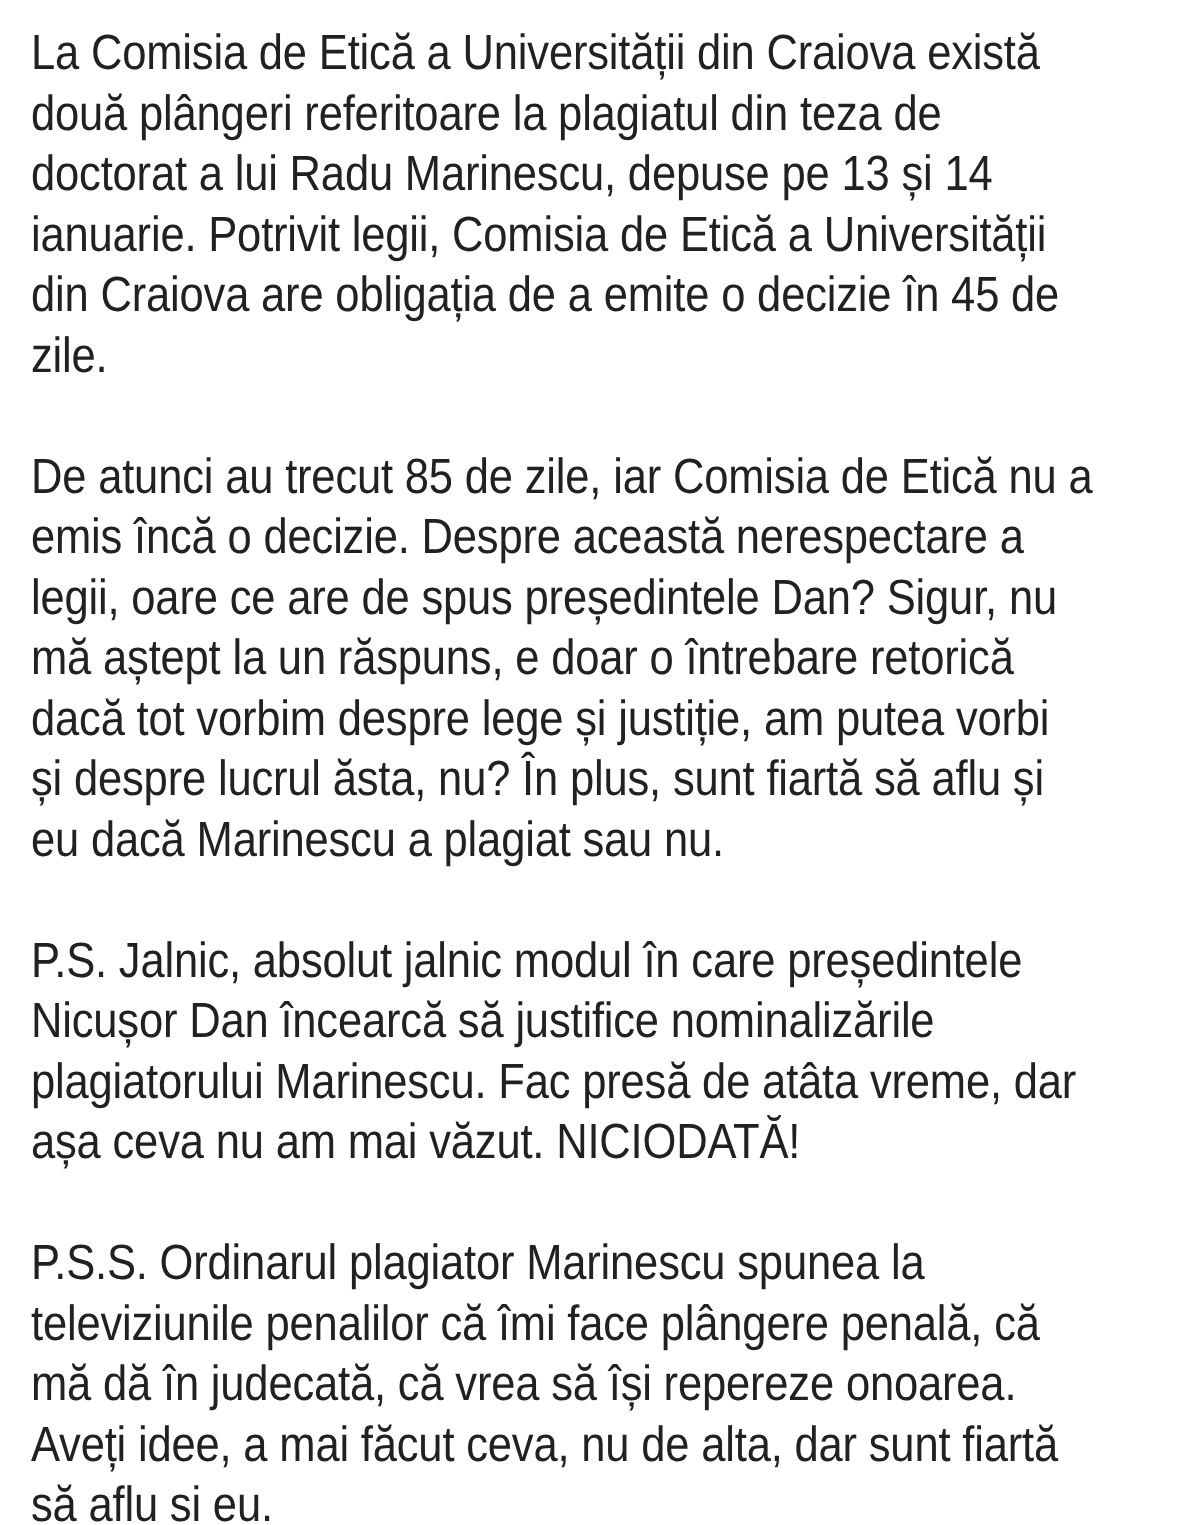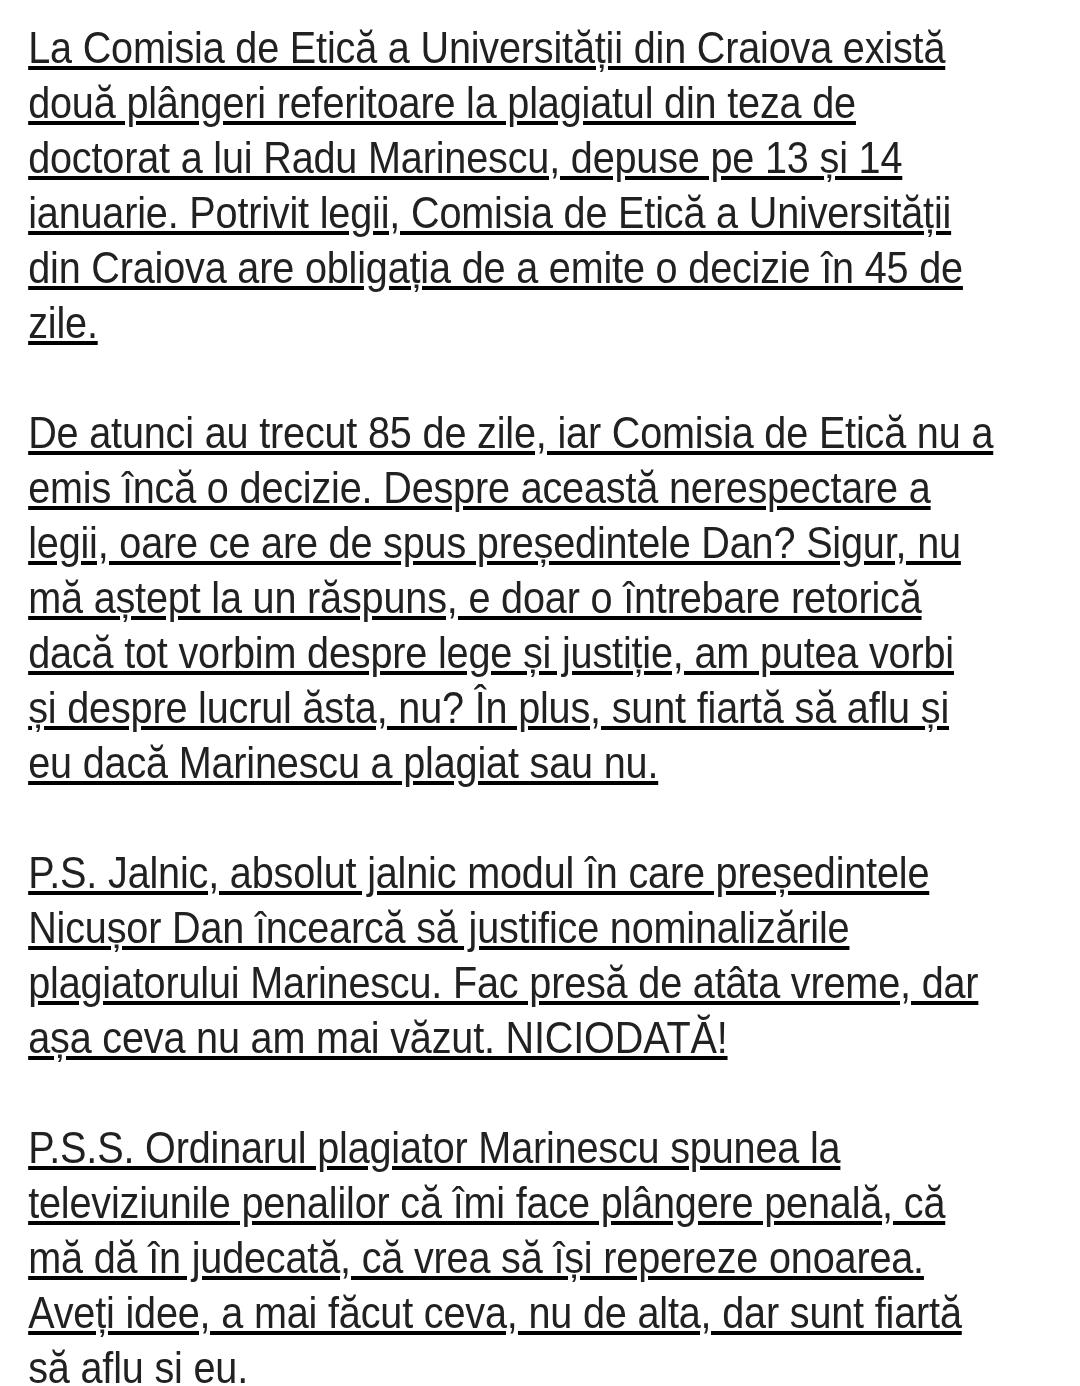--- a/index.html
+++ b/index.html
@@ -6,21 +6,20 @@
     margin: 0;
     padding: 0;
     background: #ffffff;
     overflow-x: hidden;
   }
   .viewport {
     width: 1080px;
     height: 1386px;
     overflow: hidden;
     background: #ffffff;
-    text-decoration: underline;
   }
   
   .article {
     width: 1227px;
     transform: scaleX(0.88);
     transform-origin: 0 0;
     padding: 20px 30px 0 32px;
     box-sizing: border-box;
     font-family: "Liberation Sans", "DejaVu Sans", sans-serif;
     font-size: 45px;

